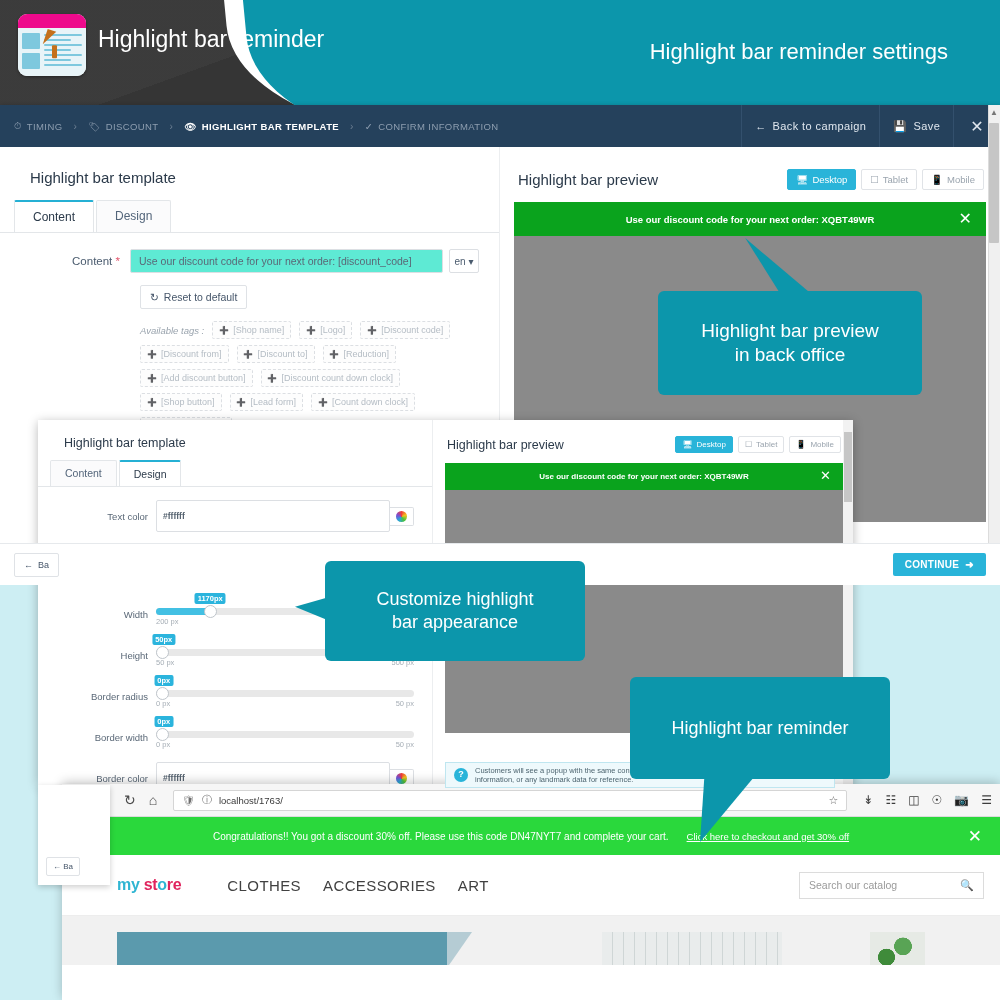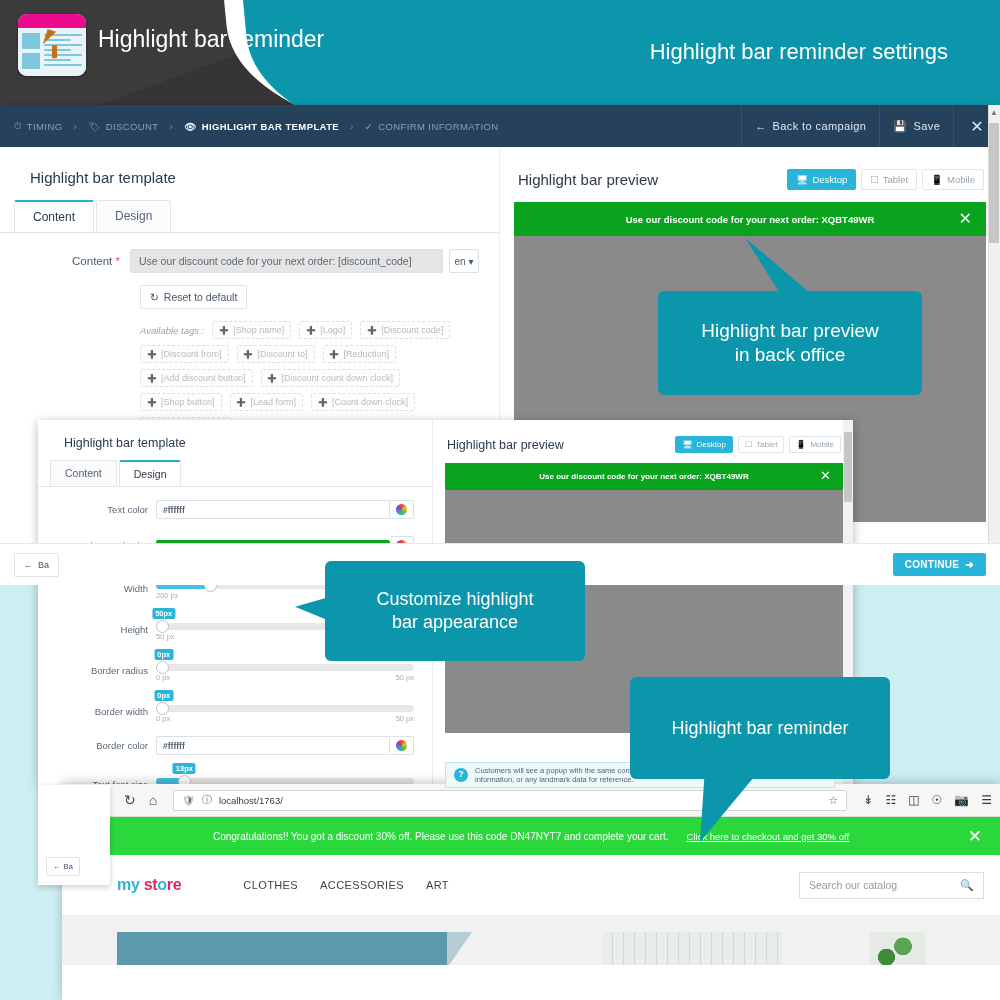--- a/index.html
+++ b/index.html
@@ -101,21 +101,21 @@
     border: 1px solid #e3e6e9; border-bottom: none; margin-right: 2px;
     border-radius: 2px 2px 0 0;
   }
   .tab.active { background: #fff; color: #2b3a4a; border-top: 2px solid #25b0d4; position: relative; top: 0; }
 
   .form-row { display: flex; align-items: center; padding: 16px 20px 0 0; }
   .form-label { width: 130px; text-align: right; font-size: 11.5px; color: #4a5b6e; padding-right: 10px; }
   .req { color: #e2536a; }
   .inp {
     flex: 1; height: 24px; border: 1px solid #dcdfe3; border-radius: 2px;
-    background: #e5e5e5; font-size: 10.5px; color: #5a6877;
+    background: #5eead4; font-size: 10.5px; color: #5a6877;
     display: flex; align-items: center; padding: 0 8px;
   }
   .lang-sel {
     margin-left: 6px; width: 30px; height: 24px; border: 1px solid #dcdfe3; border-radius: 2px;
     background: #fff; font-size: 10px; color: #4a5b6e; display: flex;
     align-items: center; justify-content: center; gap: 3px;
   }
   .reset-btn {
     margin: 12px 0 0 140px; display: inline-flex; align-items: center; gap: 5px;
     border: 1px solid #dfe2e6; border-radius: 2px; background: #fff;
@@ -178,21 +178,21 @@
   .bo2-left { width: 395px; padding-top: 16px; border-right: 1px solid #eceef0; }
   .bo2-right { flex: 1; padding-top: 16px; }
   .bo2-left .panel-title { font-size: 12.5px; padding: 0 0 10px 26px; }
   .bo2-right .panel-title { font-size: 12.5px; padding: 0 0 10px 14px; }
   .bo2 .tabs { padding-left: 12px; }
   .bo2 .tab { padding: 6px 14px; font-size: 10.5px; }
 
   .d-row { display: flex; align-items: center; margin-top: 13px; padding-right: 18px; }
   .d-label { width: 118px; text-align: right; font-size: 9.5px; color: #5a6877; padding-right: 8px; }
   .color-inp {
-    flex: 1; height: 19px; border: 1px solid #dcdfe3; border-radius: 2px;
+    flex: 1; height: 32px; border: 1px solid #dcdfe3; border-radius: 2px;
     font-size: 8.5px; display: flex; align-items: center; padding: 0 6px;
     background: #fff; color: #55626f; font-weight: bold;
   }
   .color-inp.green { background: #0aa31d; border-color: #0aa31d; color: #fff; margin-top: 8px; }
   .color-swatch {
     width: 24px; height: 19px; border: 1px solid #dcdfe3; border-left: none;
     border-radius: 0 2px 2px 0; display: flex; align-items: center; justify-content: center;
   }
   .wheel {
     width: 11px; height: 11px; border-radius: 50%;
@@ -279,21 +279,21 @@
   }
   .fe-topnav .right { margin-left: auto; display: flex; align-items: center; gap: 12px; }
   .cart-btn {
     background: #2fb5d2; color: #fff; padding: 11px 14px; display: flex;
     align-items: center; gap: 6px; font-size: 10.5px; height: 40px;
     position: relative; top: 0;
   }
   .fe-header { height: 60px; display: flex; align-items: center; padding: 0 16px 0 55px; }
   .logo { font-size: 16px; font-weight: bold; letter-spacing: -.3px; }
   .logo .m { color: #2fb5d2; } .logo .s1 { color: #e0245e; } .logo .s2 { color: #2fb5d2; }
-  .fe-menu { display: flex; gap: 22px; margin-left: 62px; font-size: 11px; color: #414141; letter-spacing: .4px; }
+  .fe-menu { display: flex; gap: 22px; margin-left: 46px; font-size: 15px; color: #414141; letter-spacing: .4px; }
   .fe-search {
     margin-left: auto; width: 185px; height: 27px; border: 1px solid #dcdcdc;
     display: flex; align-items: center; padding: 0 9px; font-size: 10.5px; color: #9a9a9a;
   }
   .fe-search .mag { margin-left: auto; color: #555; font-size: 11px; }
   .fe-hero { height: 50px; background: #f1f1f1; border-top: 1px solid #ededed; position: relative; overflow: hidden; }
   .fe-hero .band { position: absolute; left: 55px; top: 16px; width: 330px; height: 36px; background: #5b9aad; }
   .fe-hero .band2 { position:absolute; left:385px; top:16px; width:25px; height:36px; background:#b5ccd4; clip-path: polygon(0 0, 100% 0, 0 100%); }
   .fe-hero .slats { position: absolute; left: 540px; top: 16px; width: 180px; height: 36px;
     background: repeating-linear-gradient(90deg, #e9ecec 0 10px, #cfd6d6 10px 11px); }

